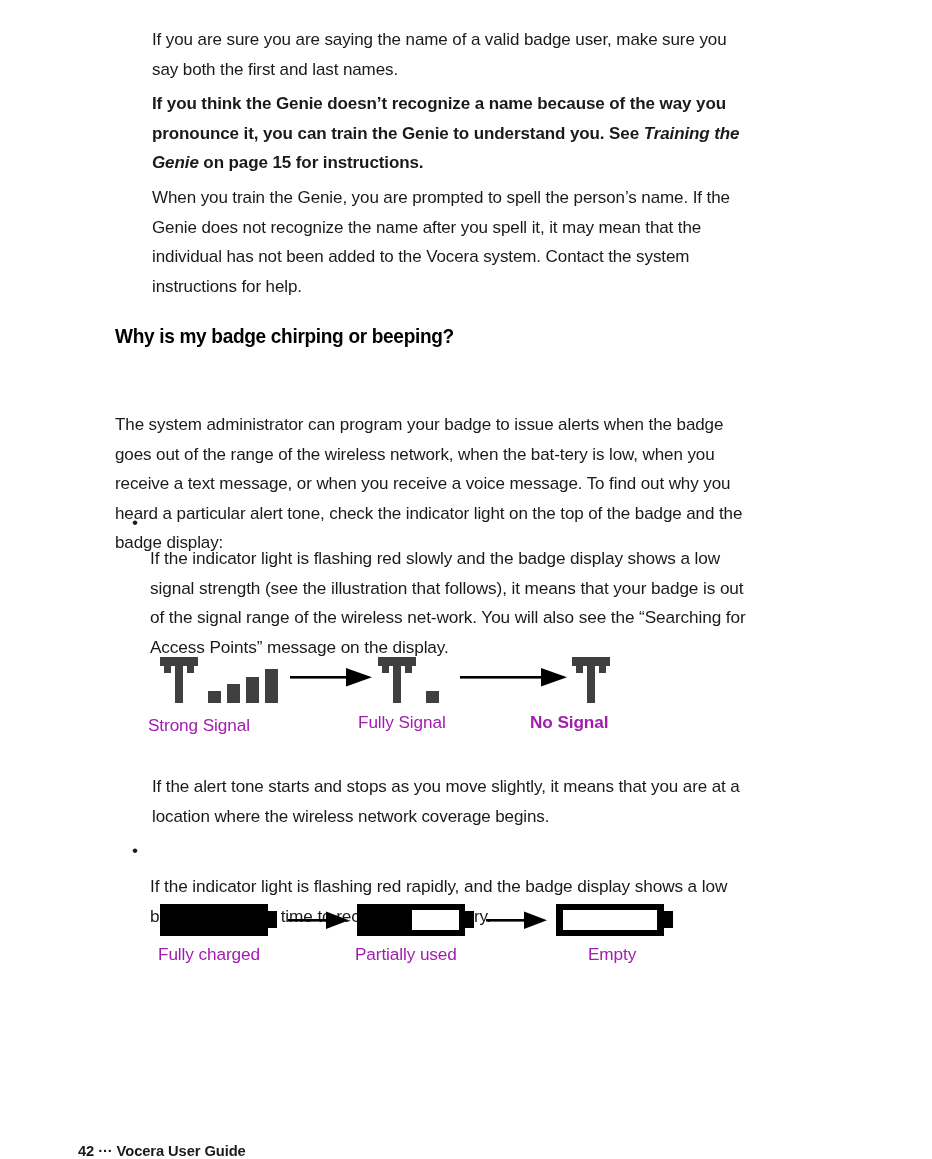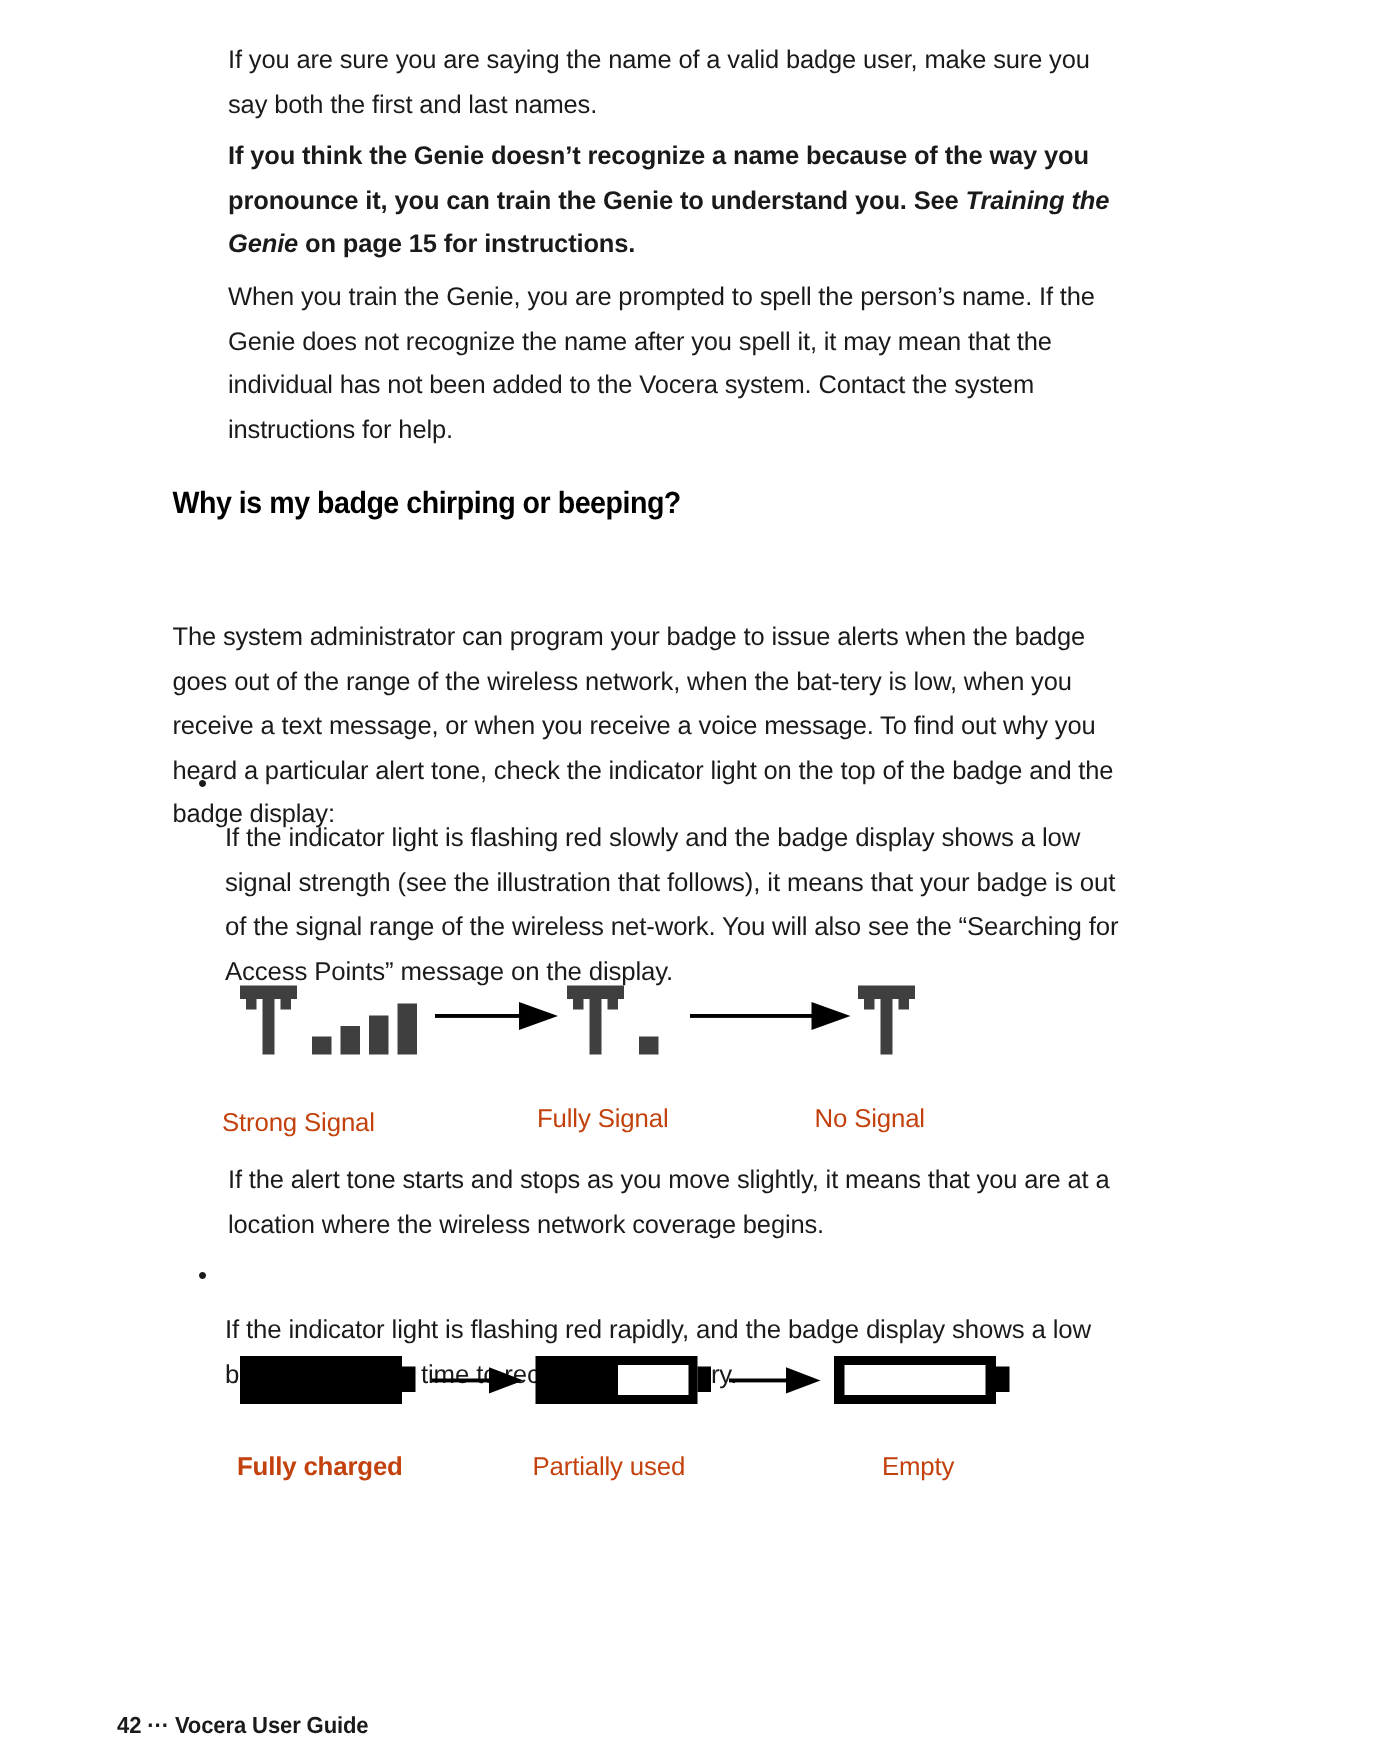--- a/index.html
+++ b/index.html
@@ -74,24 +74,23 @@
   .fig {
     position: absolute;
   }
   .fig-signal { left: 150px; top: 655px; width: 520px; height: 85px; }
   .fig-batt   { left: 150px; top: 898px; width: 540px; height: 75px; }
 
   .cap {
     position: absolute;
     font-size: 17.2px;
     line-height: 22px;
-    color: #c2410c;
+    color: #a21caf;
     letter-spacing: -0.1px;
     white-space: nowrap;
-    margin-top: 23px;
   }
 
   
   .footer {
     position: absolute;
     left: 78px;
     top: 1142px;
     font-size: 15.5px;
     font-weight: bold;
     letter-spacing: -0.1px;
@@ -156,21 +155,21 @@
         <rect x="422" y="2" width="38" height="9"></rect>
         <rect x="426" y="11" width="7" height="7"></rect>
         <rect x="449" y="11" width="7" height="7"></rect>
         <rect x="437" y="11" width="8" height="37"></rect>
       </g>
     </svg>
   </div>
 
   <div class="cap" style="left:148px; top:714px;">Strong Signal</div>
   <div class="cap" style="left:358px; top:711px;">Fully Signal</div>
-  <div class="cap" style="left:543px; top:711px;">No Signal</div>
+  <div class="cap" style="left:530px; top:711px;font-weight:bold;">No Signal</div>
 
   <div class="para indent" style="top:772px;">If the alert tone starts and stops as you move slightly, it means that you are at a location where the wireless network coverage begins.</div>
 
   <div class="bullet" style="top:836px;">
     <span class="dot">•</span>
     <span class="btext">If the indicator light is flashing red rapidly, and the badge display shows a low battery level, it is time to recharge the battery.</span>
   </div>
 
   <div class="fig fig-batt">
     <svg width="540" height="50" viewBox="0 0 540 50">
@@ -197,19 +196,19 @@
       </g>
 
       <g fill="#000000">
         <rect x="406" y="6" width="108" height="32"></rect>
         <rect x="514" y="13" width="9" height="17"></rect>
         <rect x="413" y="12" width="94" height="20" fill="#ffffff"></rect>
       </g>
     </svg>
   </div>
 
-  <div class="cap" style="left:158px; top:943px;font-weight:bold;">Fully charged</div>
+  <div class="cap" style="left:158px; top:943px;">Fully charged</div>
   <div class="cap" style="left:355px; top:943px;">Partially used</div>
   <div class="cap" style="left:588px; top:943px;">Empty</div>
 
   <div class="footer">42 ··· Vocera User Guide</div>
 
 </div>
 
 </body></html>

